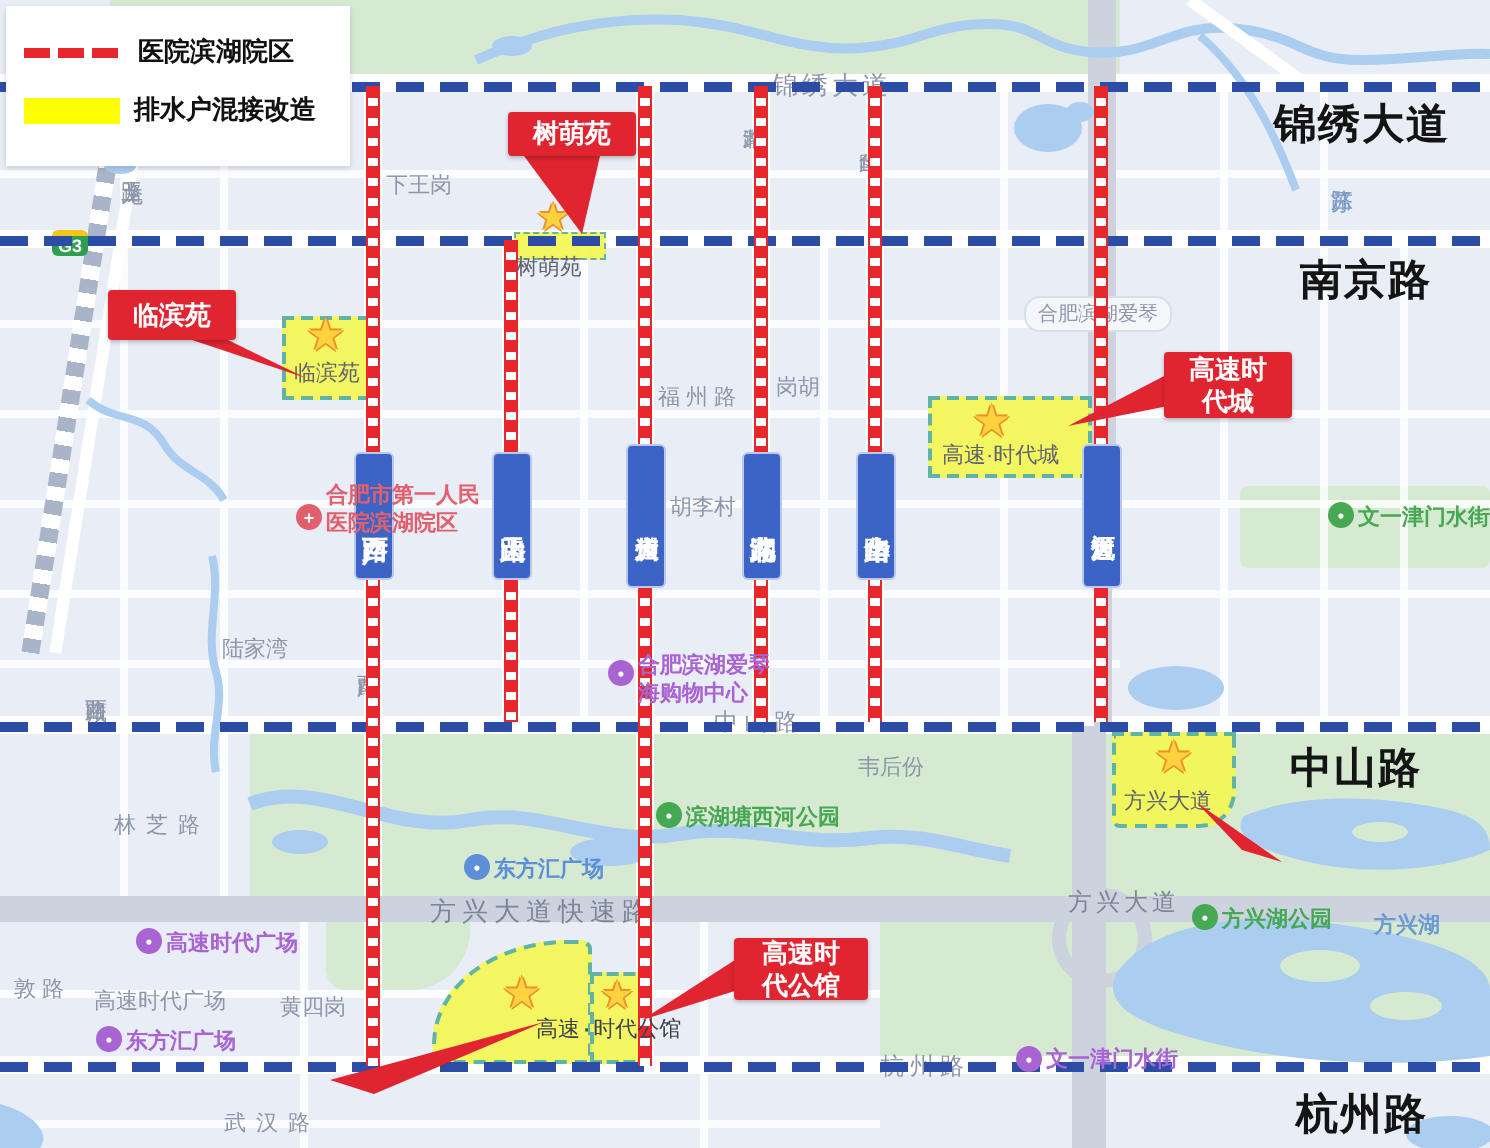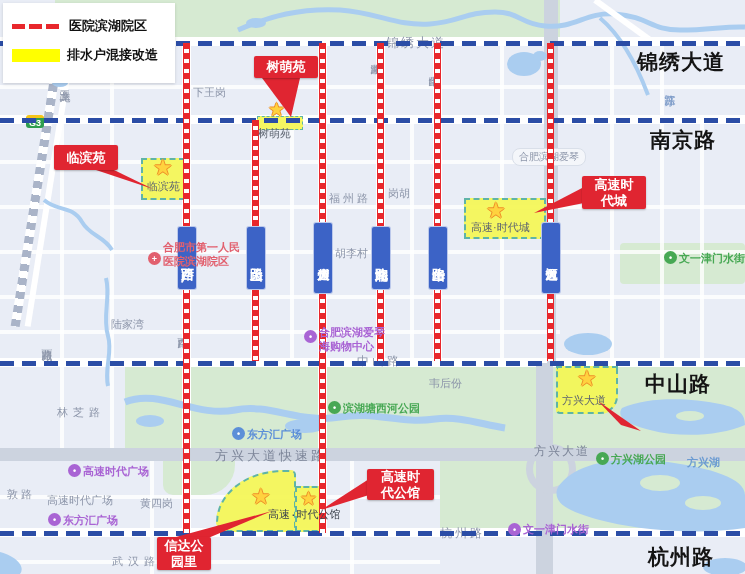--- a/index.html
+++ b/index.html
@@ -226,24 +226,20 @@
     <span>临滨苑</span>
   </div>
   <div class="callout" style="left:582px;top:176px;width:64px;height:33px;">
     <span>高速时</span>
     <span>代城</span>
   </div>
   <div class="callout" style="left:367px;top:469px;width:67px;height:31px;">
     <span>高速时</span>
     <span>代公馆</span>
   </div>
-  <div class="callout" style="left:157px;top:537px;width:54px;height:33px;">
-    <span>信达公</span>
-    <span>园里</span>
-  </div>
 
   <div id="legend">
     <div class="leg-row" style="left:9px;top:14px;">
       <span class="leg-dash"></span>
       <span class="leg-dash"></span>
       <span class="leg-dash" style="margin-right:10px;"></span>
       <span class="leg-label">医院滨湖院区</span>
     </div>
     <div class="leg-row" style="left:9px;top:43px;">
       <span class="leg-yellow" style="margin-right:7px;"></span>

